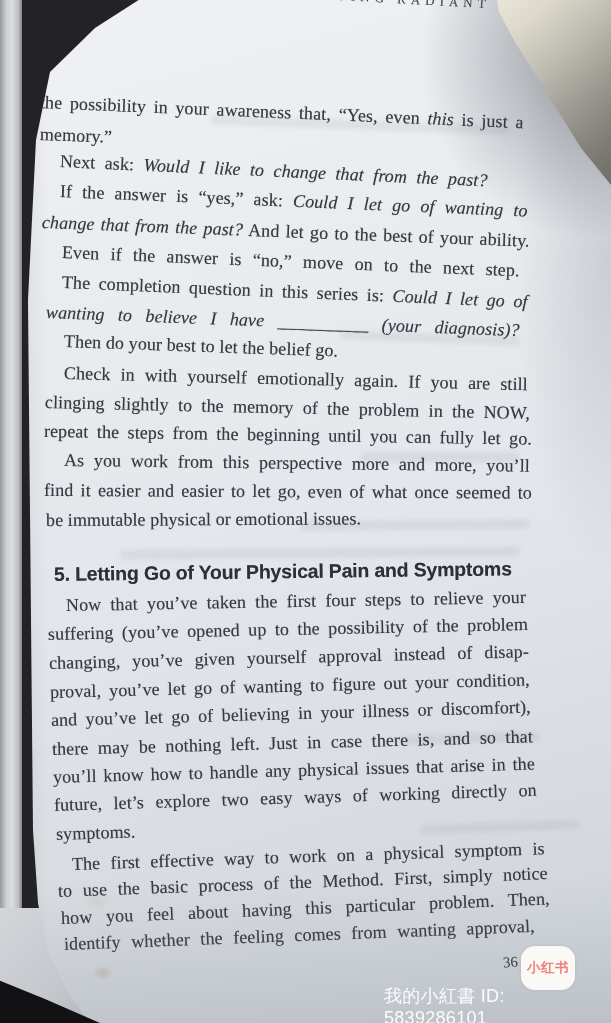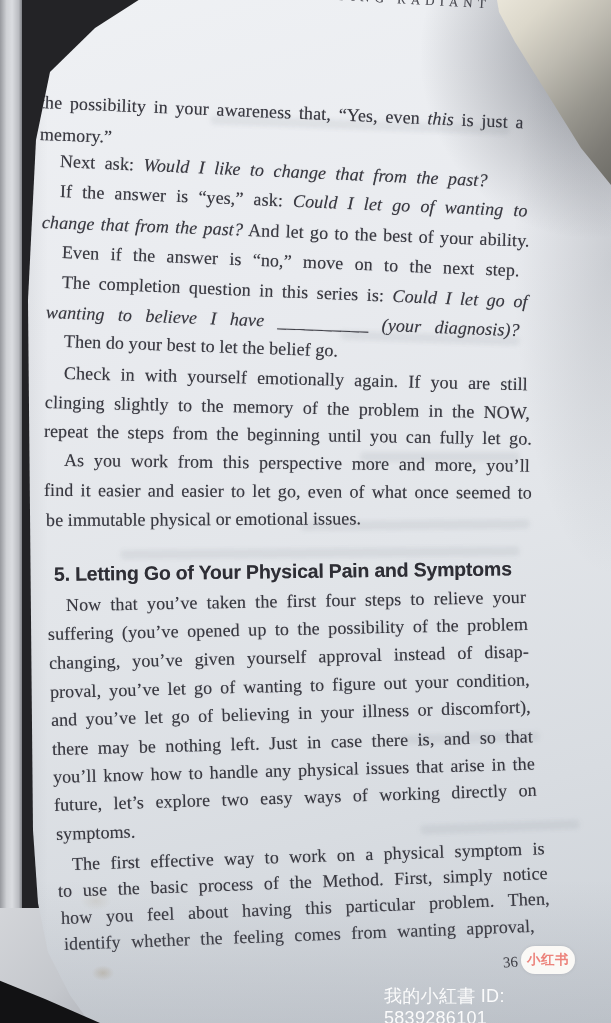--- a/index.html
+++ b/index.html
@@ -64,21 +64,21 @@
   .seg-i{font-style:italic;}
   .seg-h{
     font-family:"Liberation Sans",sans-serif;font-size:19.5px;font-weight:600;
     color:#2e2e35;letter-spacing:-.2px;text-shadow:0 0 .6px rgba(46,46,53,.45);
   }
   #page-number{
     position:absolute;left:503px;top:954px;transform:rotate(-4deg);
     font-size:15px;color:#3c3c43;z-index:6;
   }
   #wm-badge{
-    position:absolute;left:521px;top:946px;width:54px;height:28px;border-radius:14px;
+    position:absolute;left:521px;top:946px;width:54px;height:44px;border-radius:14px;
     background:rgba(252,250,247,.97);display:flex;align-items:center;justify-content:center;
     font-family:"Liberation Sans",sans-serif;font-size:13.5px;font-weight:700;color:#ec837b;
     letter-spacing:.5px;z-index:7;box-shadow:0 0 3px rgba(120,120,125,.25);
   }
   #wm-id{
     position:absolute;left:384px;top:984px;
     font-family:"Liberation Sans",sans-serif;font-size:18px;color:rgba(255,255,255,.93);
     letter-spacing:.3px;z-index:7;
   }
   

